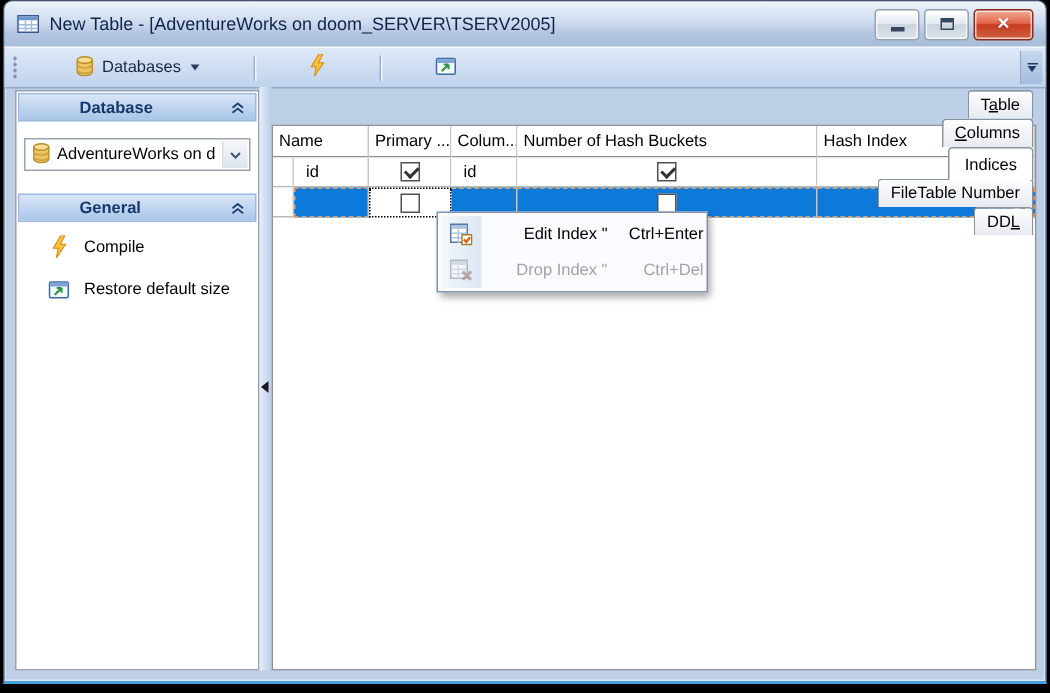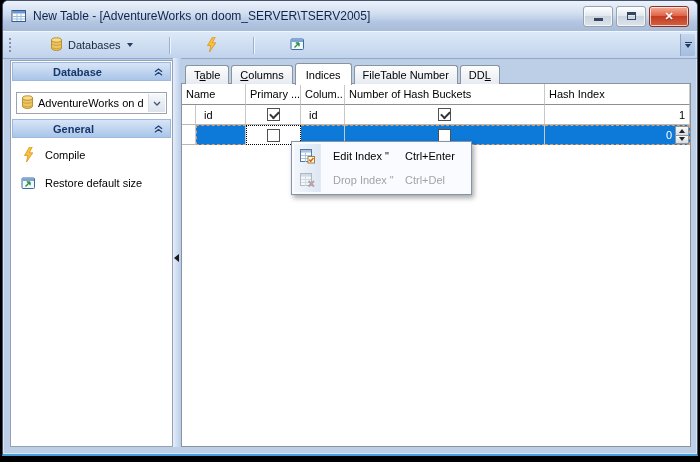--- a/index.html
+++ b/index.html
@@ -1,17 +1,17 @@
 <!DOCTYPE html>
 <html><head>
 <meta charset="utf-8">
 <style>
   html,body{margin:0;padding:0;background:#000;}
   .stage{position:relative;width:700px;height:462px;background:#000;overflow:hidden;
-         font-family:"Liberation Sans",sans-serif;font-size:11px;color:#000;
+         font-family:"Liberation Sans",sans-serif;font-size:11px;color:#000;text-align:right;
          -webkit-font-smoothing:antialiased;}
   u{text-decoration:underline;}
 
   
   .window{position:absolute;left:2px;top:0;width:694px;height:453px;
           background:#bdcfe7;border:1px solid #45536d;border-bottom:2px solid #44a0dd;
           border-radius:6px 6px 0 0;box-shadow:inset 0 0 0 1px rgba(255,255,255,.45);}
   .titlebar{height:30px;display:flex;align-items:center;padding:0 8px;border-radius:5px 5px 0 0;
             background:linear-gradient(#ecf2fb,#cfdcef 45%,#b3c6e1 70%,#a7bcd9);}
   .title-icon{display:flex;margin-right:6px;}
@@ -46,36 +46,36 @@
   
   .content{position:absolute;left:4px;right:4px;top:57px;bottom:7px;display:flex;}
 
   
   .sidebar{width:163px;background:#fff;border:1px solid #96a2b4;box-sizing:border-box;
            display:flex;flex-direction:column;margin:2px 0 0 3px;}
   .section-header{height:19px;margin:1px;display:flex;align-items:center;position:relative;
                   padding-left:40px;font-weight:bold;color:#17376b;box-sizing:border-box;
                   background:linear-gradient(#d8e5f7,#a9c5e8);border:1px solid #9bb8de;cursor:default;}
   .collapse{position:absolute;right:7px;top:5px;display:flex;}
-  .combo{height:22px;margin:10px 5px 4px 5px;border:1px solid #9aa3ae;background:#fff;position:relative;
+  .combo{height:22px;margin:10px 5px 14px 5px;border:1px solid #9aa3ae;background:#fff;position:relative;
          display:flex;align-items:center;gap:4px;padding-left:4px;box-sizing:border-box;cursor:default;}
   .combo-text{white-space:nowrap;overflow:hidden;max-width:112px;}
   .combo-arrow{position:absolute;right:1px;top:1px;bottom:1px;width:16px;display:flex;align-items:center;
                justify-content:center;background:linear-gradient(#f5f8fb,#dbe3ec);border-left:1px solid #d8dee5;}
-  .side-item{display:flex;align-items:center;gap:9px;padding:8px 0 6px 10px;cursor:default;}
+  .side-item{display:flex;align-items:center;gap:9px;padding:8px 0 6px 21px;cursor:default;}
   .side-item .ico{display:flex;width:15px;justify-content:center;}
 
   
   .splitter{width:8px;position:relative;background:linear-gradient(90deg,#e6eef9,#b9cde9);}
   .split-arrow{position:absolute;left:1px;top:196px;width:0;height:0;
                border-top:4px solid transparent;border-bottom:4px solid transparent;border-right:5px solid #1a1a1a;}
 
   
   .main{flex:1;display:flex;flex-direction:column;margin:2px 2px 0 0;min-width:0;}
-  .tabstrip{height:24px;display:flex;align-items:flex-end;padding-left:4px;position:relative;z-index:2;}
+  .tabstrip{height:24px;display:flex;align-items:flex-end;padding-left:4px;position:relative;z-index:2;flex-direction:column;}
   .tab{padding:3px 8px 3px;border:1px solid #8a949e;border-bottom:none;border-radius:3px 3px 0 0;
        background:linear-gradient(#fcfdfe,#e7ebf1);margin-right:2px;cursor:default;white-space:nowrap;}
   .tab.active{background:#fff;padding:5px 10px 4px;margin-bottom:-1px;position:relative;z-index:3;}
   .panel{flex:1;background:#fff;border:1px solid #8a949e;position:relative;margin-top:-1px;overflow:hidden;}
 
   
   .grid{position:absolute;left:0;top:0;right:0;display:grid;
         grid-template-columns:14px 50px 55px 44px 200px minmax(0,1fr);}
   .gh{height:21px;display:flex;align-items:center;padding:0 4px;box-sizing:border-box;background:#fff;
       border-right:1px solid #c9c9c9;border-bottom:1px solid #8f8f8f;white-space:nowrap;overflow:hidden;}

